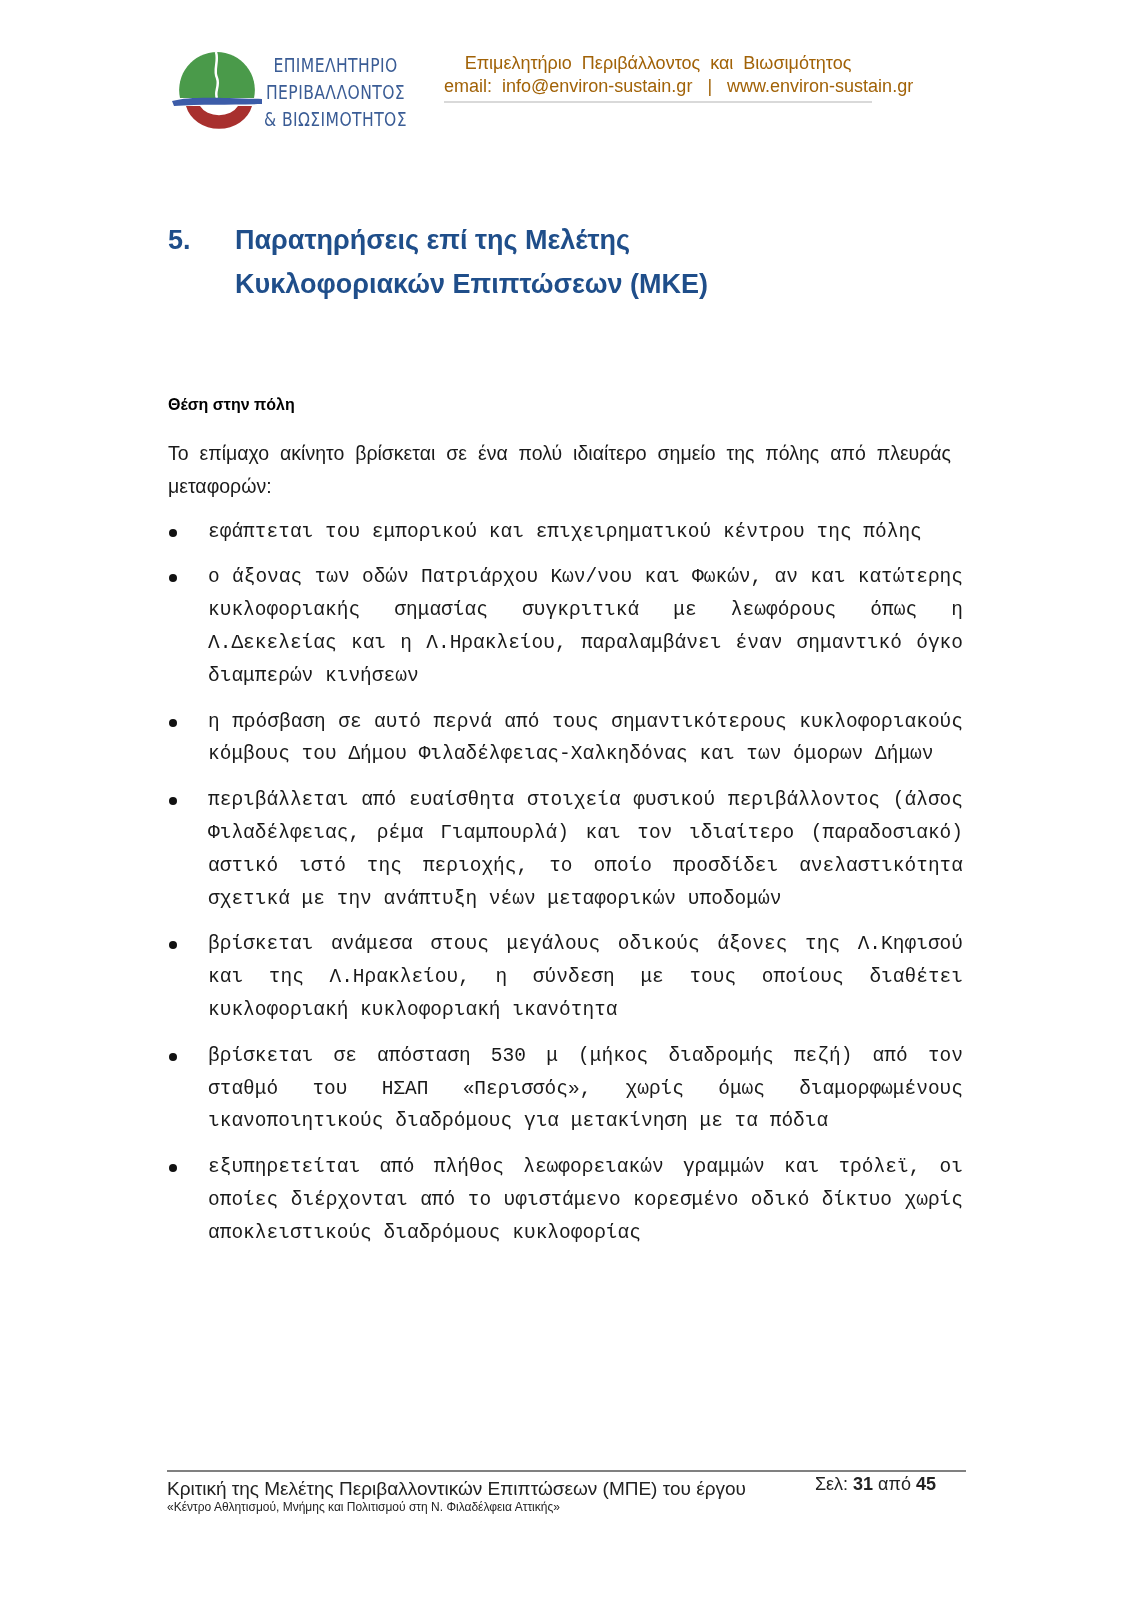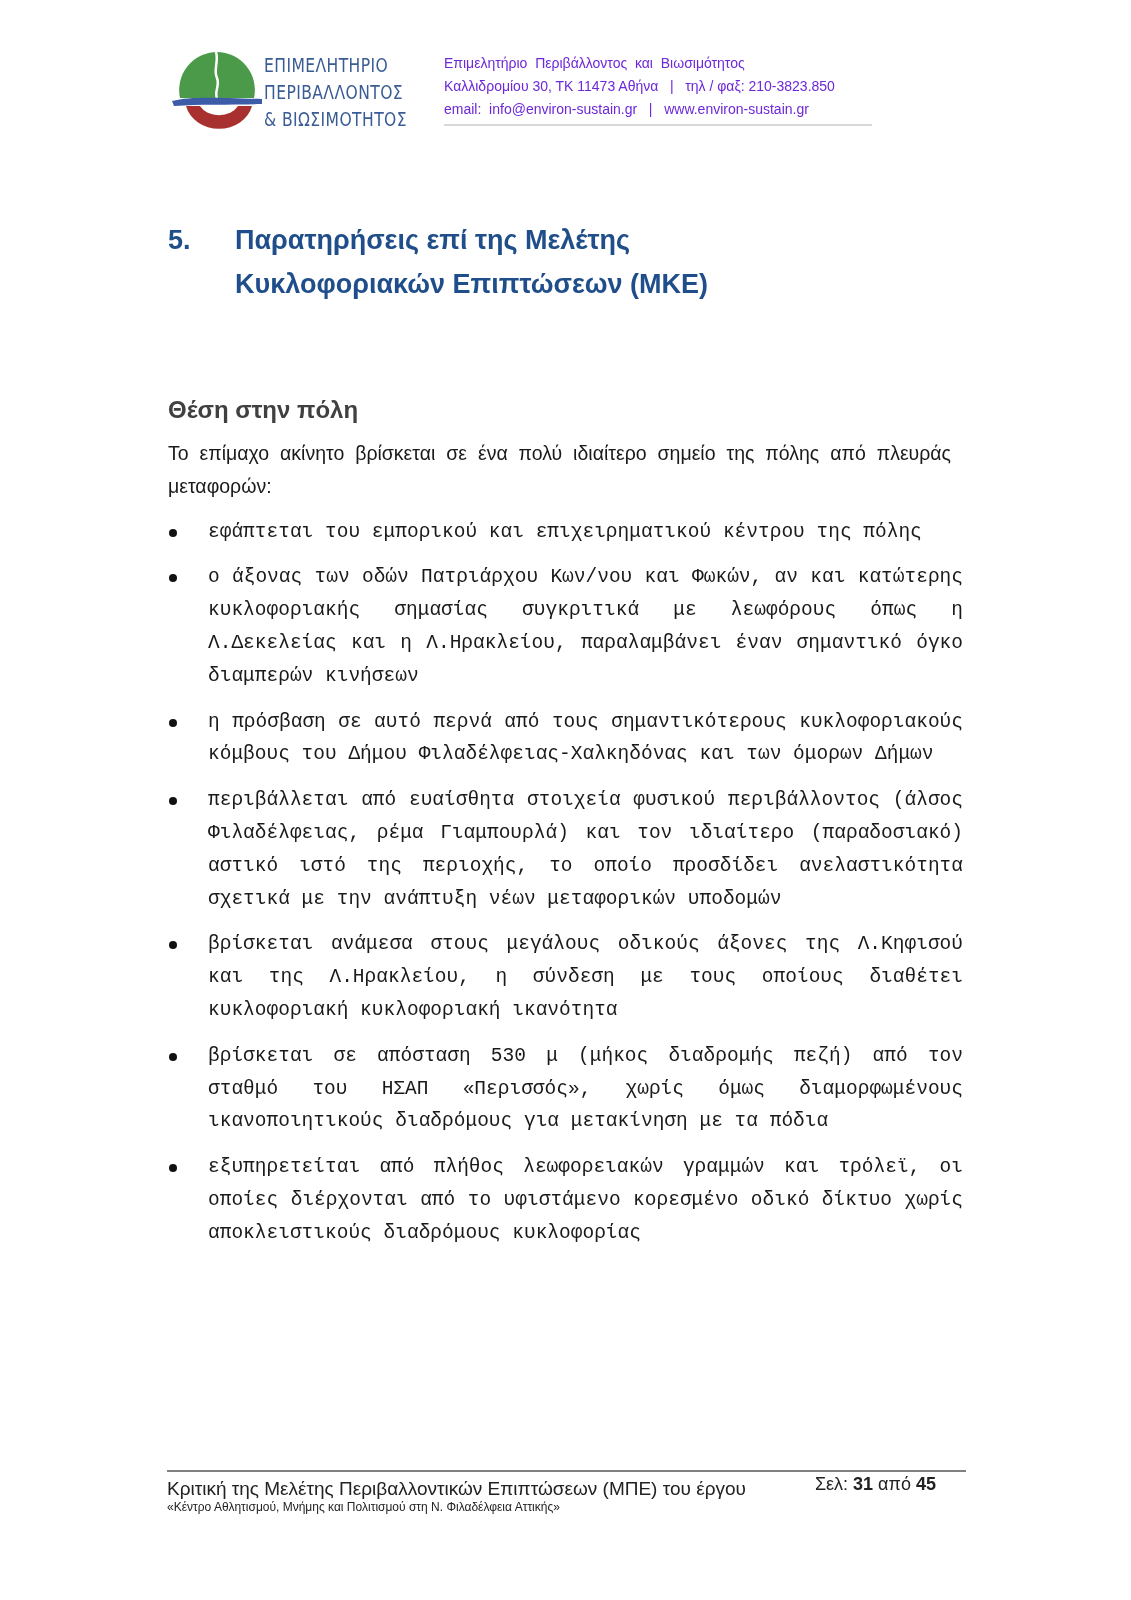--- a/index.html
+++ b/index.html
@@ -1,31 +1,31 @@
 <!DOCTYPE html>
 <html><head>
 <meta charset="utf-8">
 <style>
   html, body { margin: 0; padding: 0; background: #ffffff; }
   body { width: 1131px; height: 1600px; position: relative; overflow: hidden;
          font-family: "Liberation Sans", "DejaVu Sans", sans-serif; color: #1a1a1a; }
 
-  .header { position: absolute; left: 168px; top: 44px; width: 712px; height: 96px; }
+  .header { position: absolute; left: 168px; top: 44px; width: 712px; height: 96px; text-align: center; }
   .logo { position: absolute; left: 0; top: 0; width: 250px; height: 92px; }
   .logo-mark { position: absolute; left: 4px; top: 2px; width: 90px; height: 90px; }
   .logo-text { position: absolute; left: 96px; top: 8px; font-family: "DejaVu Sans", sans-serif;
                font-size: 19px; line-height: 27px; color: #3a5c95; letter-spacing: 0.5px; font-weight: normal; transform: scaleX(0.82); transform-origin: left top; white-space: nowrap; }
-  .org-info { position: absolute; left: 276px; top: 8px; width: 428px; font-size: 14px; line-height: 23px; color: #6d28d9; }
+  .org-info { position: absolute; left: 276px; top: 8px; width: 428px; font-size: 18px; line-height: 23px; color: #a16207; }
   .org-info .rule { border-bottom: 2px solid #d9d9d9; margin-top: 3px; width: 428px; }
 
   .section-title { position: absolute; left: 168px; top: 218px; color: #1f4e8a; font-weight: bold; font-size: 27px; line-height: 44px; }
   .section-title .num { position: absolute; left: 0; top: 0; }
   .section-title .txt { position: absolute; left: 67px; top: 0; width: 560px; }
 
-  .subhead { position: absolute; left: 168px; top: 396px; font-size: 24px; font-weight: bold; color: #404040; }
+  .subhead { position: absolute; left: 168px; top: 396px; font-size: 16px; font-weight: bold; color: #000000; }
 
   .body { position: absolute; left: 168px; top: 437px; width: 795px; font-size: 19.5px; line-height: 32.8px; color: #1a1a1a; }
   .intro { text-align: justify; margin: 0 12px 13px 0; }
   ul.bullets { list-style: none; padding: 0; margin: 0; }
   ul.bullets li { position: relative; padding-left: 40px; text-align: justify; margin-bottom: 13px; font-family: Liberation Mono, monospace; }
   ul.bullets li .bullet { position: absolute; left: 0; top: 0; width: 10px; }
   ul.bullets li .bullet::before { content: ""; position: absolute; left: 1px; top: 13px; width: 8px; height: 8px; border-radius: 50%; background: #111; }
 
   .footer { position: absolute; left: 167px; top: 1470px; width: 799px; }
   .footer .rule { border-top: 2px solid #808080; }
@@ -46,21 +46,20 @@
       <path d="M0 55 C20 50 45 52 90 53 L90 58 C60 59 30 58 2 60 Z" fill="#3c5ca8"></path>
     </svg>
     <div class="logo-text">
       <div>ΕΠΙΜΕΛΗΤΗΡΙΟ</div>
       <div>ΠΕΡΙΒΑΛΛΟΝΤΟΣ</div>
       <div>&amp; ΒΙΩΣΙΜΟΤΗΤΟΣ</div>
     </div>
   </div>
   <div class="org-info">
     <div style="white-space:pre">Επιμελητήριο  Περιβάλλοντος  και  Βιωσιμότητος</div>
-    <div style="white-space:pre">Καλλιδρομίου 30, ΤΚ 11473 Αθήνα   |   τηλ / φαξ: 210-3823.850</div>
     <div style="white-space:pre">email:  info@environ-sustain.gr   |   www.environ-sustain.gr</div>
     <div class="rule"></div>
   </div>
 </div>
 
 <div class="section-title">
   <span class="num">5.</span>
   <div class="txt">
     <div>Παρατηρήσεις επί της Μελέτης</div>
     <div>Κυκλοφοριακών Επιπτώσεων (ΜΚΕ)</div>

